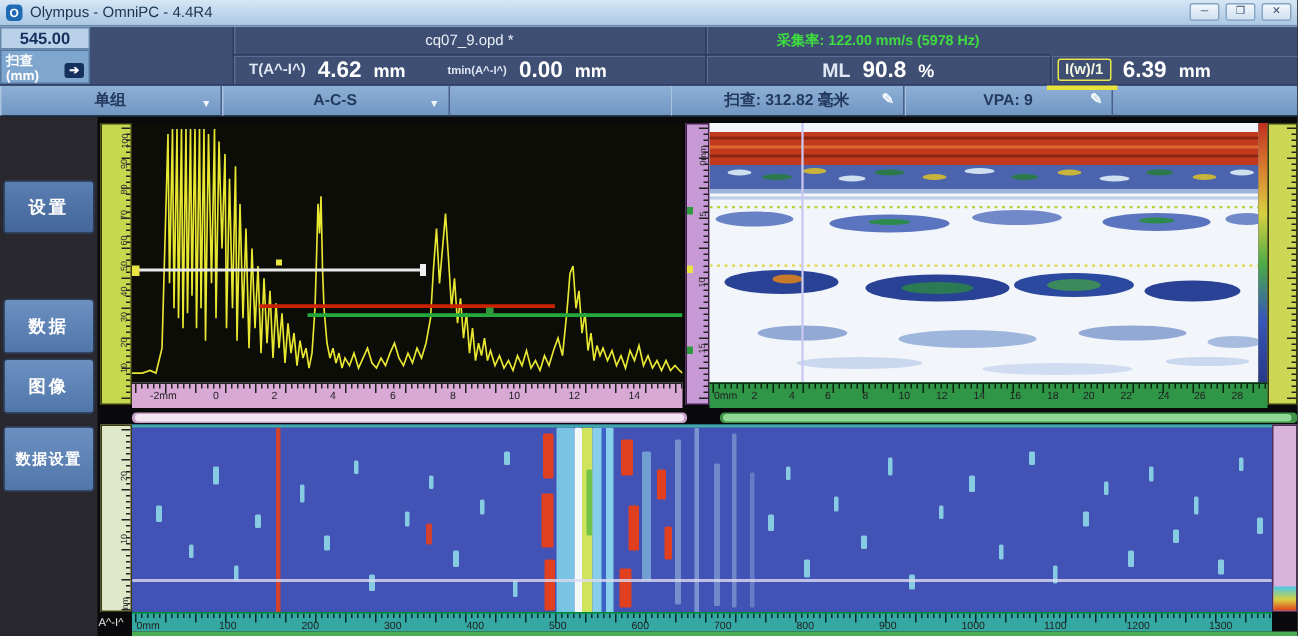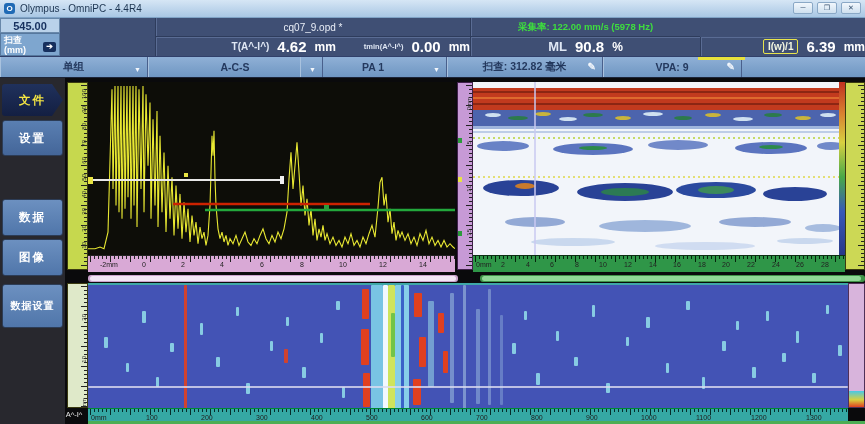--- a/index.html
+++ b/index.html
@@ -23,21 +23,21 @@
 
   
   .header{position:absolute;left:0;top:18px;width:865px;height:38px;background:#3f4f74;}
   .hcell{position:absolute;display:flex;align-items:center;justify-content:center;
     border-left:1px solid #2e3c5c;box-shadow:inset 1px 0 0 #5a6c94;}
   .hrow1{top:0;height:19px;border-bottom:1px solid #2e3c5c;}
   .hrow2{top:19px;height:19px;box-shadow:inset 1px 1px 0 #5a6c94;}
   .filecell{left:155px;width:315px;color:#e9eef7;font-size:10px;}
   .acqcell{left:470px;width:230px;color:#3ede3e;font-size:9.5px;font-weight:bold;}
   .appcell{left:700px;width:165px;color:#e9eef7;font-size:10px;}
-  .rcell{justify-content:flex-end;color:#fff;}
+  .rcell{justify-content:flex-start;color:#fff;}
   .rlabel{font-size:10px;font-weight:bold;color:#dfe7f4;margin-right:8px;}
   .rlabel.small{font-size:7.5px;}
   .rvalue{font-size:15px;font-weight:bold;margin-right:8px;}
   .runit{font-size:12px;font-weight:bold;}
   .ybox{border:1px solid #e8e44c;border-radius:2px;padding:1px 4px;font-size:10px;
     font-weight:bold;color:#f4f7e0;margin-right:8px;}
   .scanval{position:absolute;left:0;top:0;width:60px;height:15px;background:#b9d2ea;
     color:#16305e;font-size:11px;font-weight:bold;text-align:center;line-height:15px;
     border:1px solid #6888aa;}
   .scanbox{position:absolute;left:0;top:15px;width:60px;height:23px;background:#7ea6cf;
@@ -157,41 +157,36 @@
       <span class="rvalue">6.39</span>
       <span class="runit">mm</span>
     </div>
   </div>
 
   <div class="toolbar">
     <div class="tseg" style="left:0;width:148px;">
       <span>单组</span>
       <span class="ticon" style="font-size:7px;top:6px;">▼</span>
     </div>
-    <div class="tseg" style="left:148px;width:175px;">
+    <div class="tseg" style="left:148px;width:152px;">
       <span>A-C-S</span>
-      <span class="ticon" style="font-size:7px;top:6px;">▼</span>
-    </div>
-    <div class="tseg" style="left:300px;width:147px;">
-      <span>PA 1</span>
       <span class="ticon" style="font-size:7px;top:6px;">▼</span>
     </div>
     <div class="tseg" style="left:447px;width:156px;">
       <span>扫查: 312.82 毫米</span>
       <span class="ticon">✎</span>
     </div>
     <div class="tseg" style="left:603px;width:139px;">
       <span>VPA: 9</span>
       <span class="ticon">✎</span>
     </div>
     <div class="yellowtab"></div>
   </div>
 
   <div class="sidebar">
-    <div class="stab active" style="top:6px;height:32px;">文件</div>
     <div class="stab dark" style="top:42px;height:36px;">设置</div>
     <div class="stab" style="top:161px;height:37px;">图像</div>
     <div class="stab" style="top:121px;height:37px;">数据</div>
     <div class="stab long" style="top:206px;height:44px;">数据设置</div>
   </div>
 
   <div class="ruler v ascan-vr" id="ascan-vr">
       <i class="tick tall" style="top: 2px;"></i>
       <i class="tick" style="top: 6px;"></i>
       <i class="tick" style="top: 10px;"></i>

